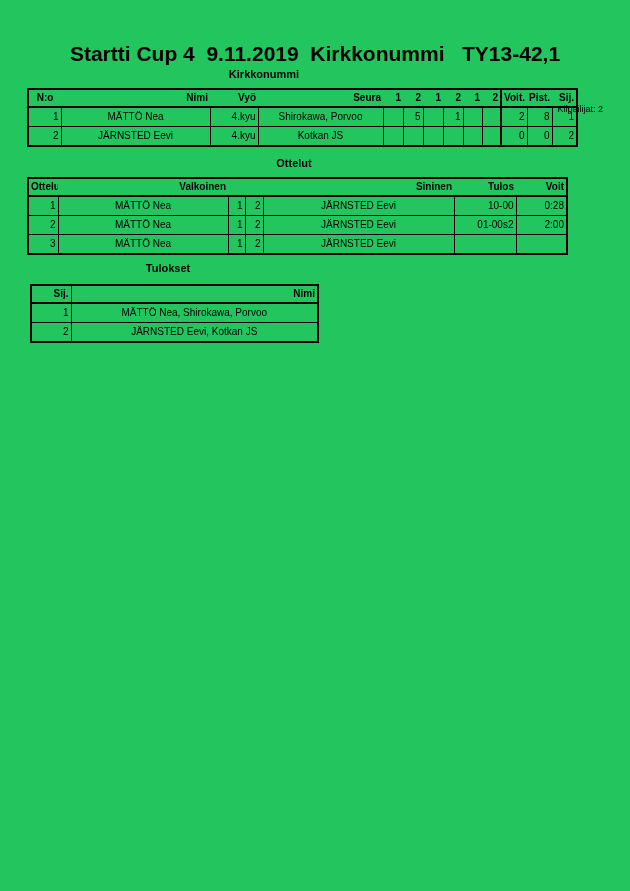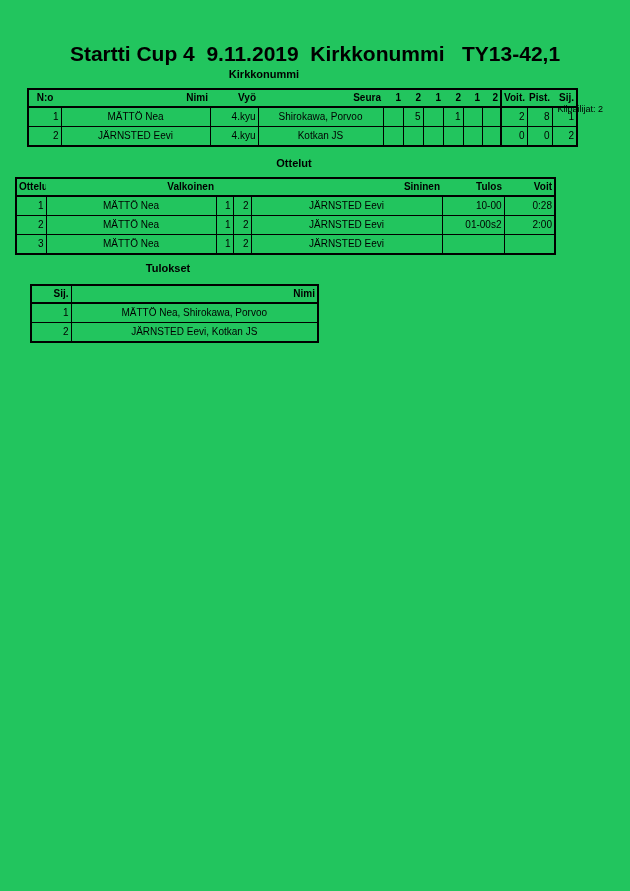--- a/index.html
+++ b/index.html
@@ -56,21 +56,21 @@
     height:16px;
   }
   table.t .thickL { border-left:2px solid #000 !important;margin-left:32px; }
   table.t thead th.sepL { border-left:1px solid #000; }
   .al { text-align:center; }
   .ac { text-align:right; }
   .flush { padding-left:1px; }
   .name-cell { padding-left:5px; }
 
   #table-competitors { left:27px; top:88px;  width:549px; }
-  #table-matches     { left:15px; top:177px; width:539px;border-radius:27px; }
+  #table-matches     { left:27px; top:177px; width:539px;border-radius:27px; }
   #table-results     { left:30px; top:284px; width:287px; }
 </style>
 </head>
 <body>
 
 <div id="page">
 
   <div class="title">Startti Cup 4  9.11.2019  Kirkkonummi   TY13-42,1</div>
 
   <div id="heading-kilpailijat" class="section-heading">Kirkkonummi</div>

